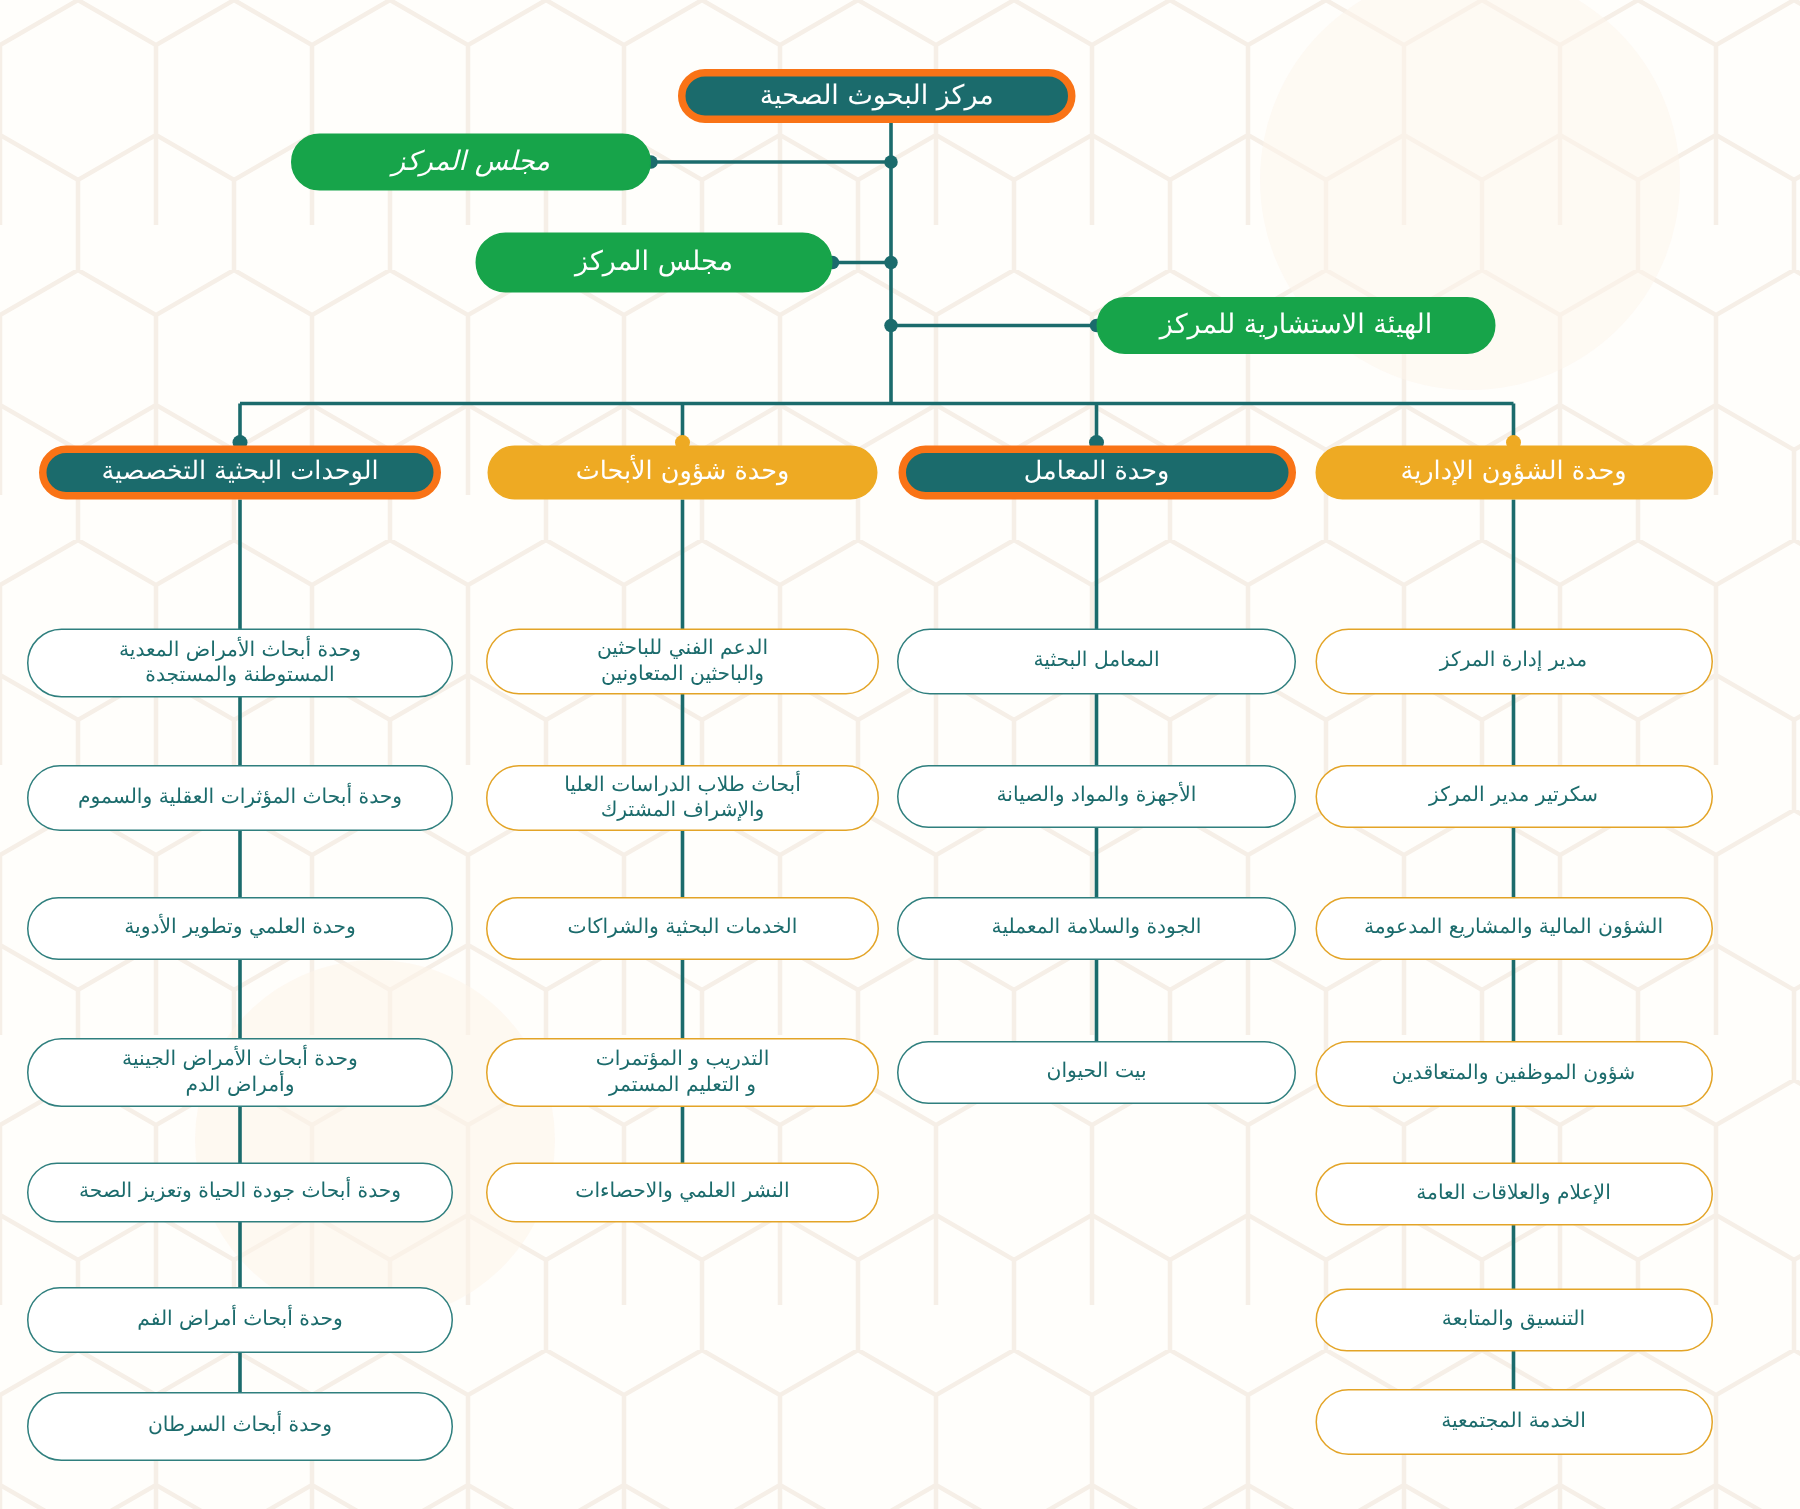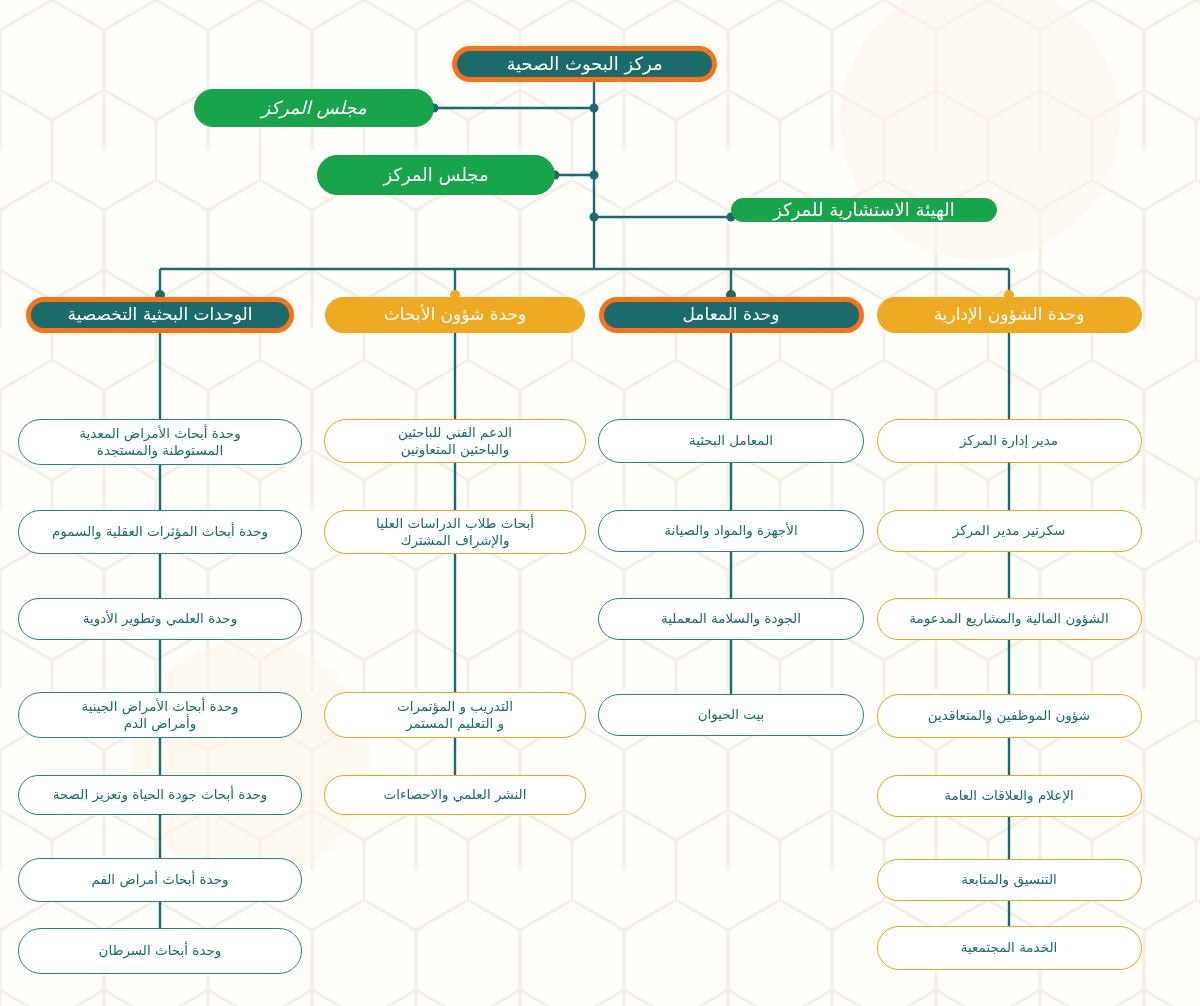--- a/index.html
+++ b/index.html
@@ -138,36 +138,37 @@
   <g fill="#eeaa23">
     <circle cx="455" cy="295" r="5"></circle>
     <circle cx="1009" cy="295" r="5"></circle>
   </g>
 </svg>
 
 <div id="chart-root">
     <div class="node solid-teal root-node" style="left: 452px; top: 46px; width: 265px; height: 36px;">مركز البحوث الصحية</div>
     <div class="node solid-green exec-node" style="left: 194px; top: 89px; width: 240px; height: 38px; font-style: italic;">مجلس المركز</div>
     <div class="node solid-green exec-node" style="left: 317px; top: 155px; width: 238px; height: 40px;">مجلس المركز</div>
-    <div class="node solid-green exec-node" style="left: 731px; top: 198px; width: 266px; height: 24px;">الهيئة الاستشارية للمركز</div>
+    <div class="node solid-green exec-node" style="left: 731px; top: 198px; width: 266px; height: 38px;">الهيئة الاستشارية للمركز</div>
     <div class="node solid-teal dept-node" style="left: 26px; top: 297px; width: 268px; height: 36px;">الوحدات البحثية التخصصية</div>
     <div class="node outline-teal leaf-node" style="left: 18px; top: 419px; width: 284px; height: 46px;">وحدة أبحاث الأمراض المعدية
 المستوطنة  والمستجدة</div>
     <div class="node outline-teal leaf-node" style="left: 18px; top: 510px; width: 284px; height: 44px;">وحدة أبحاث المؤثرات العقلية والسموم</div>
     <div class="node outline-teal leaf-node" style="left: 18px; top: 598px; width: 284px; height: 42px;">وحدة العلمي وتطوير الأدوية</div>
     <div class="node outline-teal leaf-node" style="left: 18px; top: 692px; width: 284px; height: 46px;">وحدة أبحاث الأمراض الجينية
 وأمراض الدم</div>
     <div class="node outline-teal leaf-node" style="left: 18px; top: 775px; width: 284px; height: 40px;">وحدة أبحاث جودة الحياة وتعزيز الصحة</div>
     <div class="node outline-teal leaf-node" style="left: 18px; top: 858px; width: 284px; height: 44px;">وحدة أبحاث أمراض الفم</div>
     <div class="node outline-teal leaf-node" style="left: 18px; top: 928px; width: 284px; height: 46px;">وحدة أبحاث السرطان</div>
     <div class="node solid-orange dept-node" style="left: 325px; top: 297px; width: 260px; height: 36px;">وحدة شؤون الأبحاث</div>
     <div class="node outline-orange leaf-node" style="left: 324px; top: 419px; width: 262px; height: 44px;">الدعم الفني للباحثين
 والباحثين المتعاونين</div>
     <div class="node outline-orange leaf-node" style="left: 324px; top: 510px; width: 262px; height: 44px;">أبحاث طلاب الدراسات العليا
 والإشراف المشترك</div>
+    <div class="node outline-orange leaf-node" style="left: 324px; top: 598px; width: 262px; height: 42px;">الخدمات البحثية والشراكات</div>
     <div class="node outline-orange leaf-node" style="left: 324px; top: 692px; width: 262px; height: 46px;">التدريب و المؤتمرات
 و التعليم المستمر</div>
     <div class="node outline-orange leaf-node" style="left: 324px; top: 775px; width: 262px; height: 40px;">النشر العلمي والاحصاءات</div>
     <div class="node solid-teal dept-node" style="left: 598.5px; top: 297px; width: 265px; height: 36px;">وحدة المعامل</div>
     <div class="node outline-teal leaf-node" style="left: 598px; top: 419px; width: 266px; height: 44px;">المعامل البحثية</div>
     <div class="node outline-teal leaf-node" style="left: 598px; top: 510px; width: 266px; height: 42px;">الأجهزة والمواد والصيانة</div>
     <div class="node outline-teal leaf-node" style="left: 598px; top: 598px; width: 266px; height: 42px;">الجودة والسلامة المعملية</div>
     <div class="node outline-teal leaf-node" style="left: 598px; top: 694px; width: 266px; height: 42px;">بيت الحيوان</div>
     <div class="node solid-orange dept-node" style="left: 876.5px; top: 297px; width: 265px; height: 36px;">وحدة الشؤون الإدارية</div>
     <div class="node outline-orange leaf-node" style="left: 876.5px; top: 419px; width: 265px; height: 44px;">مدير إدارة المركز</div>

